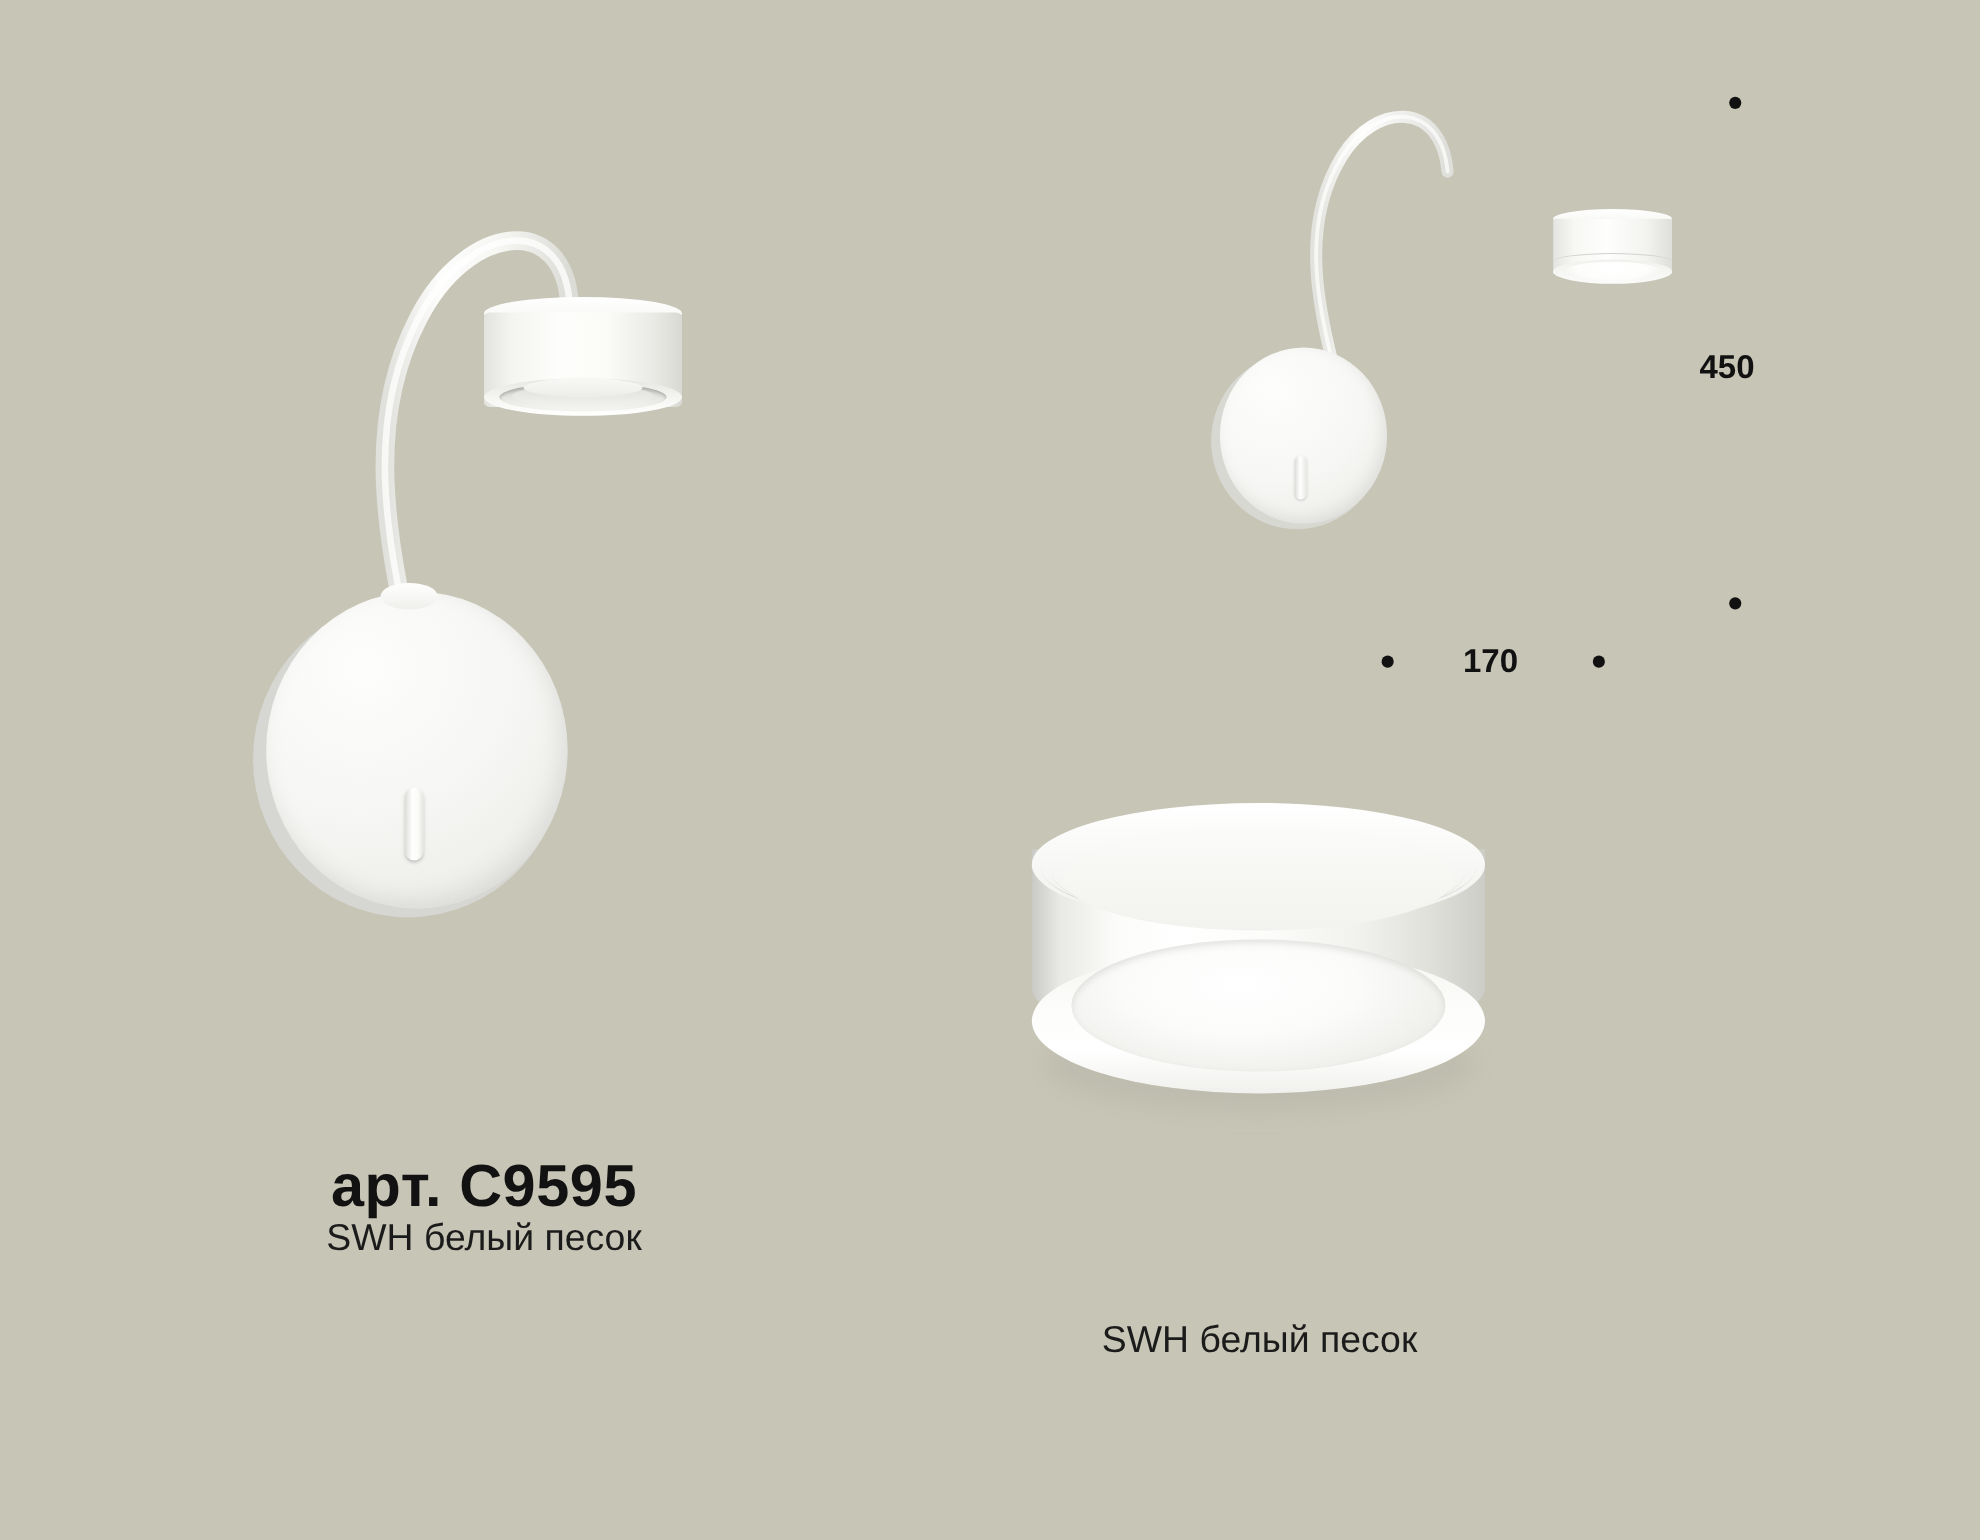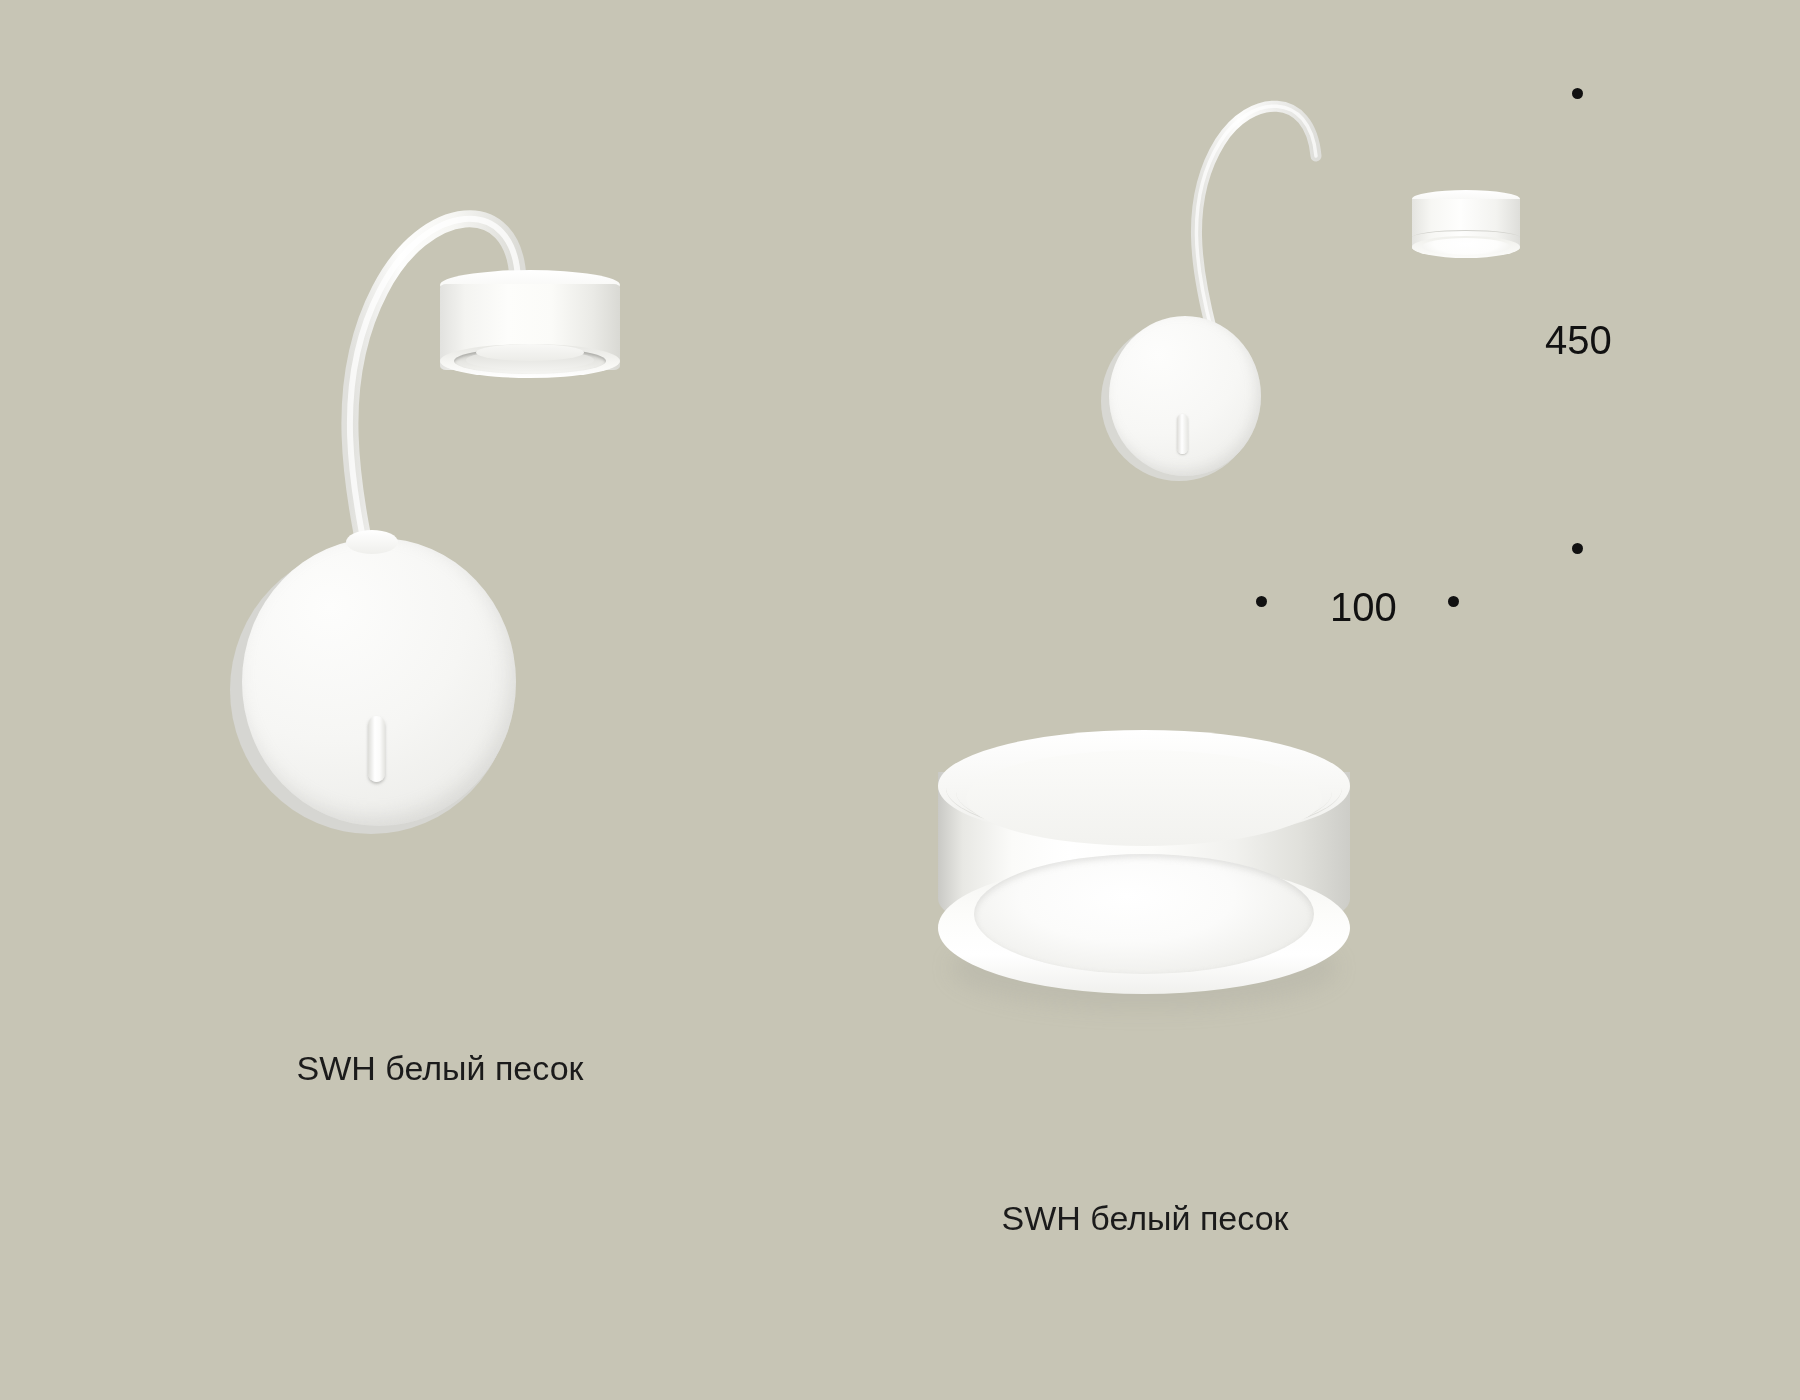--- a/index.html
+++ b/index.html
@@ -35,22 +35,22 @@
     font-size: 34px;
     font-weight: normal;
     color: #1b1b1b;
     line-height: 1.1;
     white-space: nowrap;
   }
 
   
   .dim-text {
     position: absolute;
-    font-size: 40px;
-    font-weight: normal;
+    font-size: 30px;
+    font-weight: bold;
     color: #111;
     white-space: nowrap;
   }
   .dim-dot {
     position: absolute;
     width: 11px;
     height: 11px;
     border-radius: 50%;
     background: #111;
   }
@@ -344,20 +344,21 @@
     </div>
 
     <div class="plate-big">
       <div class="shadow"></div>
       <div class="disc"></div>
       <div class="cord-entry"></div>
       <div class="switch"></div>
     </div>
 
     <div class="label-block" style="left:190px; top:1050px; width:500px;">
+      <div class="art-line">арт. C9595</div>
       <div class="color-line">SWH белый песок</div>
     </div>
   </div>
 
   <div>
 
     <svg class="arm-small" viewBox="0 0 200 260">
       <defs>
         <linearGradient id="armGradSm" x1="0" y1="0" x2="1" y2="0">
           <stop offset="0%" stop-color="#e2e2de"></stop>
@@ -382,21 +383,21 @@
       <div class="disc"></div>
       <div class="switch"></div>
     </div>
 
     <div class="dim-dot" style="left:1572px; top:88px;"></div>
     <div class="dim-dot" style="left:1572px; top:543px;"></div>
     <div class="dim-text" style="left:1545px; top:318px;">450</div>
 
     <div class="dim-dot" style="left:1256px; top:596px;"></div>
     <div class="dim-dot" style="left:1448px; top:596px;"></div>
-    <div class="dim-text" style="left:1330px; top:585px;">100</div>
+    <div class="dim-text" style="left:1330px; top:585px;">170</div>
   </div>
 
   <div>
     <div class="mount">
       <div class="ground-shadow"></div>
       <div class="rim-side"></div>
       <div class="bottom-outer"></div>
       <div class="rim-top"></div>
       <div class="rim-groove1"></div>
       <div class="rim-groove2"></div>

